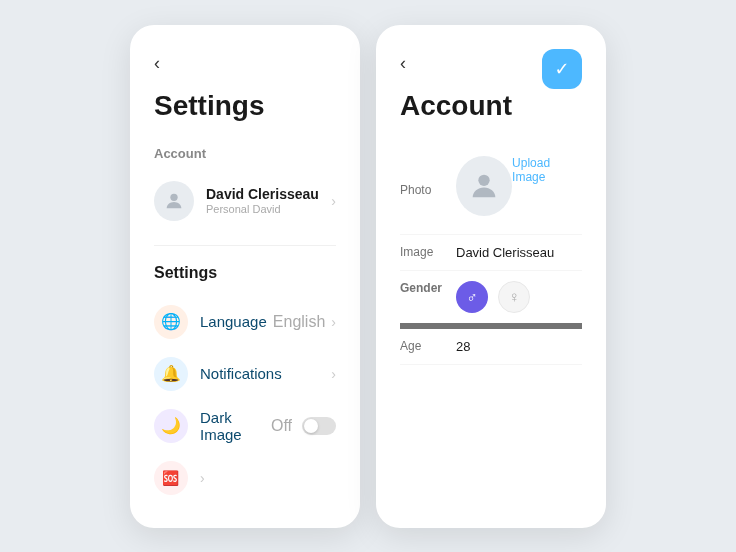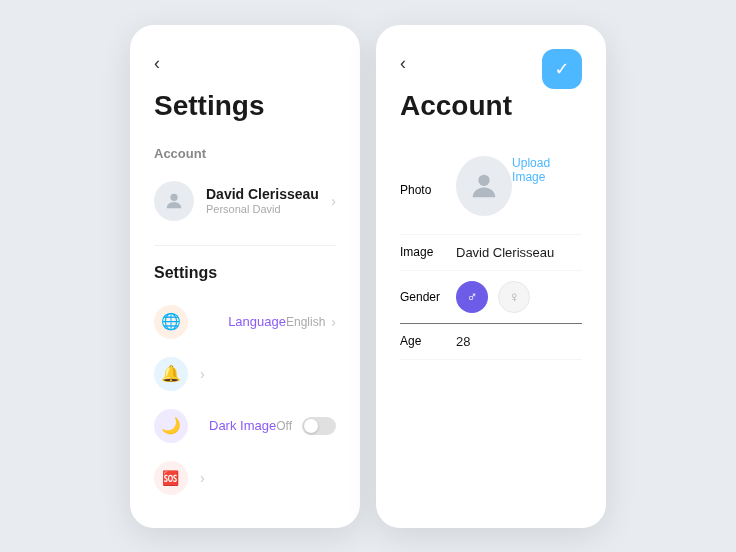--- a/index.html
+++ b/index.html
@@ -90,22 +90,22 @@
       align-items: center;
       justify-content: center;
       margin-right: 12px;
       flex-shrink: 0;
       font-size: 16px;
     }
     .icon-orange { background: #fff0e6; }
     .icon-blue { background: #e6f4ff; }
     .icon-purple { background: #f0eaff; }
     .icon-red { background: #fff0f0; }
-    .setting-label { flex: 1; font-size: 13px; font-weight: 500; color: #8b5cf6; text-align: right; }
-    .setting-value { font-size: 12px; color: #aaa; margin-right: 6px; text-align: center; }
+    .setting-label { flex: 1; font-size: 15px; font-weight: 500; color: #0c4a6e; }
+    .setting-value { font-size: 16px; color: #aaa; margin-right: 6px; text-align: center; }
     
     .toggle {
       width: 34px;
       height: 18px;
       background: #e0e0e0;
       border-radius: 9px;
       position: relative;
       cursor: pointer;
       margin-left: 4px;
     }
@@ -136,21 +136,21 @@
       font-size: 18px;
     }
     .field-row {
       display: flex;
       align-items: center;
       padding: 10px 0;
       border-bottom: 1px solid #f5f5f5;
     }
     .field-label {
       font-size: 12px;
-      color: #000000;
+      color: #737373;
       width: 56px;
       flex-shrink: 0;
     }
     .field-value {
       font-size: 13px;
       color: #1a1a1a;
       font-weight: 500;
     }
     .photo-avatar {
       width: 60px;
@@ -163,23 +163,23 @@
       margin-bottom: 8px;
     }
     .upload-link {
       font-size: 12px;
       color: #4db8ff;
       cursor: pointer;
       font-weight: 500;
     }
     .gender-row {
       display: flex;
-      align-items: center;
       padding: 10px 0;
-      border-bottom: 1px solid #737373;
+      border-bottom: 6px solid #737373;
+      font-weight: bold;
     }
     .gender-options {
       display: flex;
       gap: 10px;
       align-items: center;
     }
     .gender-btn {
       width: 32px;
       height: 32px;
       border-radius: 50%;
@@ -224,20 +224,21 @@
 
       <div class="setting-row">
         <div class="setting-icon icon-orange">🌐</div>
         <span class="setting-label">Language</span>
         <span class="setting-value">English</span>
         <span class="chevron">›</span>
       </div>
 
       <div class="setting-row">
         <div class="setting-icon icon-blue">🔔</div>
+        <span class="setting-label">Notifications</span>
         <span class="chevron">›</span>
       </div>
 
       <div class="setting-row">
         <div class="setting-icon icon-purple">🌙</div>
         <span class="setting-label">Dark Image</span>
         <span class="setting-value">Off</span>
         <div class="toggle">
           <div class="toggle-knob"></div>
         </div>

